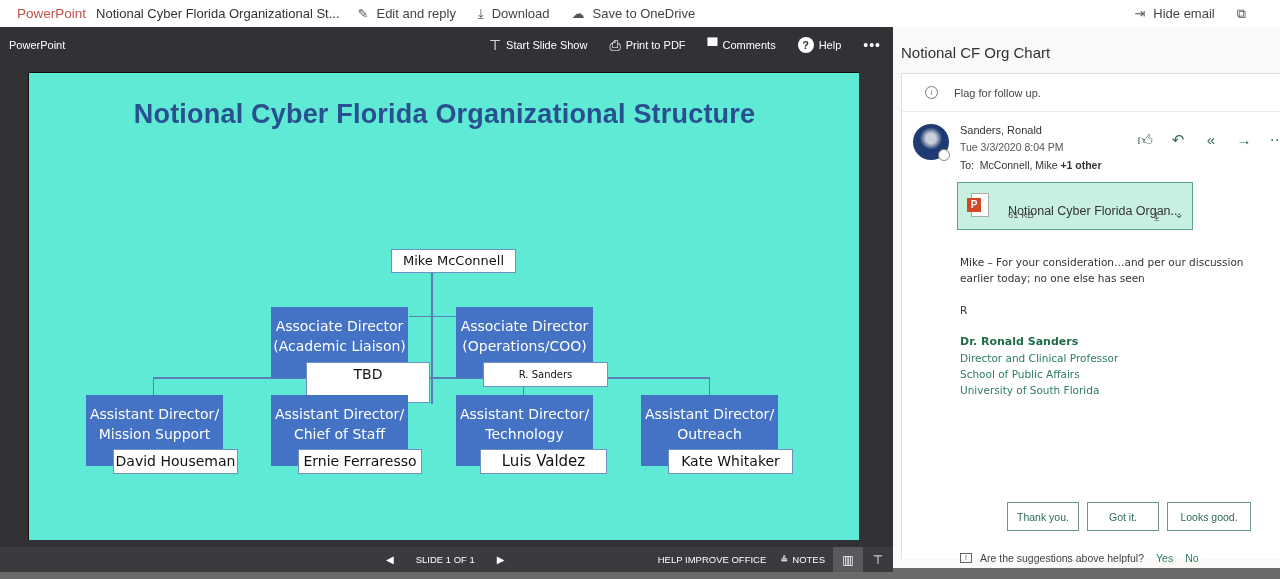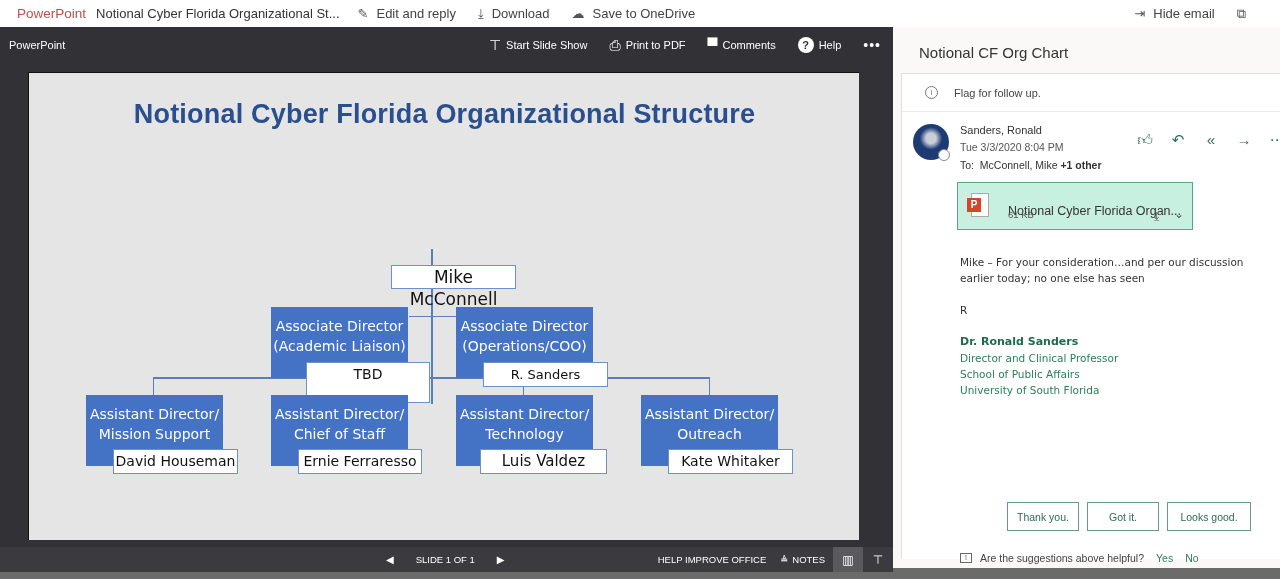--- a/index.html
+++ b/index.html
@@ -16,21 +16,21 @@
 
   
   .viewer { position: absolute; left: 0; top: 27px; width: 893px; height: 552px; background: #323236; }
   .vtool { position: absolute; left: 0; top: 0; width: 893px; height: 36px; display: flex; align-items: center; color: #fff; font-size: 11px; }
   .vtool .brand { margin-left: 9px; }
   .vtool .tools { position: absolute; right: 12px; top: 0; height: 36px; display: flex; align-items: center; }
   .vtool .tool { display: flex; align-items: center; margin-left: 22px; }
   .vtool .tool .ic { margin-right: 5px; font-size: 14px; }
   .vtool .more { margin-left: 22px; font-size: 14px; letter-spacing: 1px; }
 
-  .slide { position: absolute; left: 28px; top: 45px; width: 831px; height: 468px; background: #e5e5e5; border-top: 1px solid #111; border-left: 1px solid #111; }
+  .slide { position: absolute; left: 28px; top: 45px; width: 831px; height: 468px; background: #5eead4; border-top: 1px solid #111; border-left: 1px solid #111; }
   .slide-title { position: absolute; left: 0; top: 26px; width: 831px; text-align: center; font-size: 27px; font-weight: bold; color: #2a4f8f; letter-spacing: 0.2px; }
 
   .box { position: absolute; background: #4472c4; color: #fff; text-align: center; font-family: "DejaVu Sans", sans-serif; }
   .box .role { display: block; line-height: 20px; }
   .nm { position: absolute; background: #fff; border: 1px solid #6f8fc7; color: #111; text-align: center; font-family: "DejaVu Sans", sans-serif; }
 
   .line { position: absolute; background: #5b7db8; }
 
   .vstatus { position: absolute; left: 0; top: 520px; width: 893px; height: 25px; background: #3b3b3f; color: #fff; font-size: 9.5px; }
   .vstatus .nav { position: absolute; left: 386px; top: 0; height: 25px; display: flex; align-items: center; }
@@ -39,21 +39,21 @@
   .vstatus .rt { position: absolute; right: 0; top: 0; height: 25px; display: flex; align-items: center; }
   .vstatus .rt .hi { margin-right: 14px; }
   .vstatus .rt .notes { display: flex; align-items: center; margin-right: 8px; }
   .vstatus .rt .notes .ic { margin-right: 4px; }
   .vstatus .rt .vbtn { width: 30px; height: 25px; display: flex; align-items: center; justify-content: center; font-size: 12px; }
   .vstatus .rt .vbtn.active { background: #5a5a5e; }
   .bottomstrip { position: absolute; left: 0; top: 545px; width: 893px; height: 7px; background: #6b6b6b; }
 
   
   .pane { position: absolute; left: 893px; top: 27px; width: 387px; height: 552px; background: #faf9f8; }
-  .pane-title { position: absolute; left: 26px; top: 17px; font-size: 15px; color: #333; }
+  .pane-title { position: absolute; left: 8px; top: 17px; font-size: 15px; color: #333; }
   .card { position: absolute; left: 8px; top: 46px; width: 379px; height: 486px; background: #fff; border-left: 1px solid #e1dfdd; border-top: 1px solid #e1dfdd; }
   .flag { position: absolute; left: 0; top: 0; width: 379px; height: 38px; border-bottom: 1px solid #edebe9; display: flex; align-items: center; font-size: 11px; color: #444; }
   .flag .ic { width: 13px; height: 13px; border: 1px solid #777; border-radius: 50%; font-size: 8px; line-height: 11px; text-align: center; color: #777; margin-left: 23px; margin-right: 16px; }
 
   .avatar { position: absolute; left: 11px; top: 50px; width: 36px; height: 36px; border-radius: 50%; background: radial-gradient(circle at 50% 40%, #c9ced8 0 18%, #1d3a73 40%, #233c72 100%); }
   .presence { position: absolute; left: 36px; top: 75px; width: 12px; height: 12px; border-radius: 50%; border: 1.5px solid #8a8886; background: #fff; }
   .sender { position: absolute; left: 58px; top: 50px; font-size: 11px; color: #333; }
   .date { position: absolute; left: 58px; top: 67px; font-size: 10.5px; color: #555; }
   .to { position: absolute; left: 58px; top: 85px; font-size: 10.5px; color: #333; }
   .to b { font-weight: bold; }
@@ -138,33 +138,33 @@
     <div class="slide-title">Notional Cyber Florida Organizational Structure</div>
 
     <div class="line" style="left:402px;top:176px;width:2px;height:155px;"></div>
     <div class="line" style="left:380px;top:243px;width:48px;height:1px;"></div>
     <div class="line" style="left:124px;top:304px;width:557px;height:2px;"></div>
     <div class="line" style="left:124px;top:304px;width:1px;height:18px;"></div>
     <div class="line" style="left:309px;top:304px;width:1px;height:18px;"></div>
     <div class="line" style="left:494px;top:304px;width:1px;height:18px;"></div>
     <div class="line" style="left:680px;top:304px;width:1px;height:18px;"></div>
 
-    <div class="nm" style="left:362px;top:192px;width:125px;height:24px;font-size:17px;line-height:22px;">Mike McConnell</div>
+    <div class="nm" style="left:362px;top:176px;width:125px;height:24px;font-size:13px;line-height:22px;">Mike McConnell</div>
 
     <div class="box" style="left:242px;top:234px;width:137px;height:71px;font-size:14px;padding-top:9px;">
       <span class="role">Associate Director</span>
       <span class="role">(Academic Liaison)</span>
     </div>
     <div class="nm" style="left:277px;top:289px;width:124px;height:41px;font-size:14px;line-height:23px;">TBD</div>
 
     <div class="box" style="left:427px;top:234px;width:137px;height:71px;font-size:14px;padding-top:9px;">
       <span class="role">Associate Director</span>
       <span class="role">(Operations/COO)</span>
     </div>
-    <div class="nm" style="left:454px;top:289px;width:125px;height:25px;font-size:13px;line-height:23px;">R. Sanders</div>
+    <div class="nm" style="left:454px;top:289px;width:125px;height:25px;font-size:10px;line-height:23px;">R. Sanders</div>
 
     <div class="box" style="left:57px;top:322px;width:137px;height:71px;font-size:14px;padding-top:9px;">
       <span class="role">Assistant Director/</span>
       <span class="role">Mission Support</span>
     </div>
     <div class="nm" style="left:84px;top:376px;width:125px;height:25px;font-size:14px;line-height:23px;">David Houseman</div>
 
     <div class="box" style="left:242px;top:322px;width:137px;height:71px;font-size:14px;padding-top:9px;">
       <span class="role">Assistant Director/</span>
       <span class="role">Chief of Staff</span>

